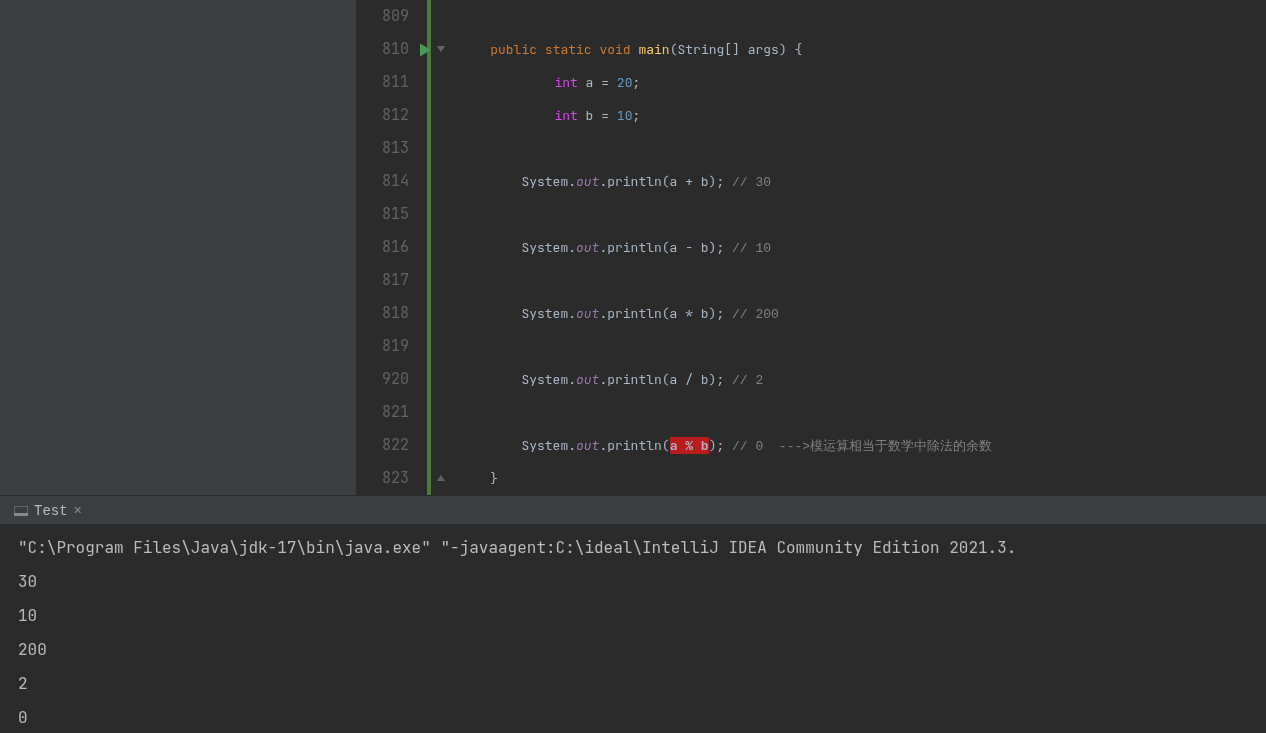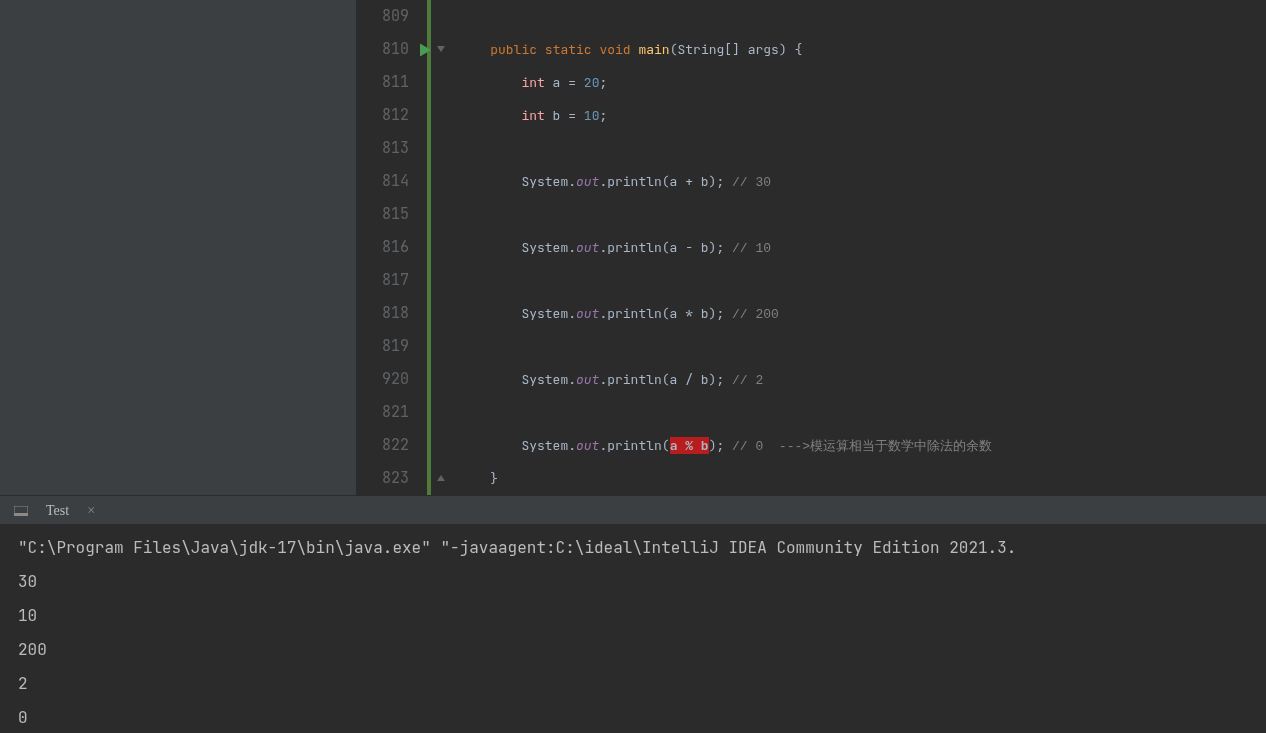--- a/index.html
+++ b/index.html
@@ -21,30 +21,30 @@
   .vbar { width:4px; background:#4e7a3a; }
   
   .fold-col { width:22px; position:relative; }
   .fold-mark { position:absolute; left:4px; color:#606366; font-size:13px; }
   .fold-mark svg { width:12px; height:12px; display:block; fill:#606366; }
   
   .code { flex:1; font-size:13px; line-height:33px; color:#a9b7c6; white-space:pre; padding-left:6px; overflow:hidden; }
   .code .line { height:33px; }
   
   .tok-kw   { color:#cc7832; }
-  .tok-type { color:#fca5a5; }
+  .tok-type { color:#d946ef;margin-left:33px; }
   .tok-fn   { color:#ffc66d; }
   .tok-field{ color:#9876aa; font-style:italic; }
   .tok-num  { color:#6897bb; }
   .tok-cmt  { color:#808080;font-family:Liberation Mono, monospace; }
   .tok-sel  { background:#b91c1c;font-weight:bold; }
   
   
   .tabs-bar { height:30px; background:#3c3f41; border-top:1px solid #2b2b2b; border-bottom:1px solid #2b2b2b; display:flex; align-items:flex-end; padding-left:8px; }
-  .tab { display:flex; align-items:center; gap:18px; background:#3c3f41; padding:4px 8px 3px 6px; color:#bbbbbb; font-family:Liberation Serif, serif; font-size:14px; border-bottom:2px solid #3c3f41; }
+  .tab { display:flex; align-items:center; gap:6px; background:#3c3f41; padding:4px 8px 3px 6px; color:#bbbbbb; font-family:Liberation Mono, monospace; font-size:14px; border-bottom:2px solid #3c3f41; }
   .tab-icon svg { width:14px; height:10px; display:block; }
   .tab-close { color:#8a8a8a; font-size:14px; line-height:1; }
   
   
   .console { flex:1; background:#2b2b2b; color:#bbbbbb; font-size:16px; line-height:34px; padding:6px 14px 0 18px; white-space:pre; overflow:hidden; }
   .console .cline { height:34px; }
 </style>
 </head>
 <body>
 

